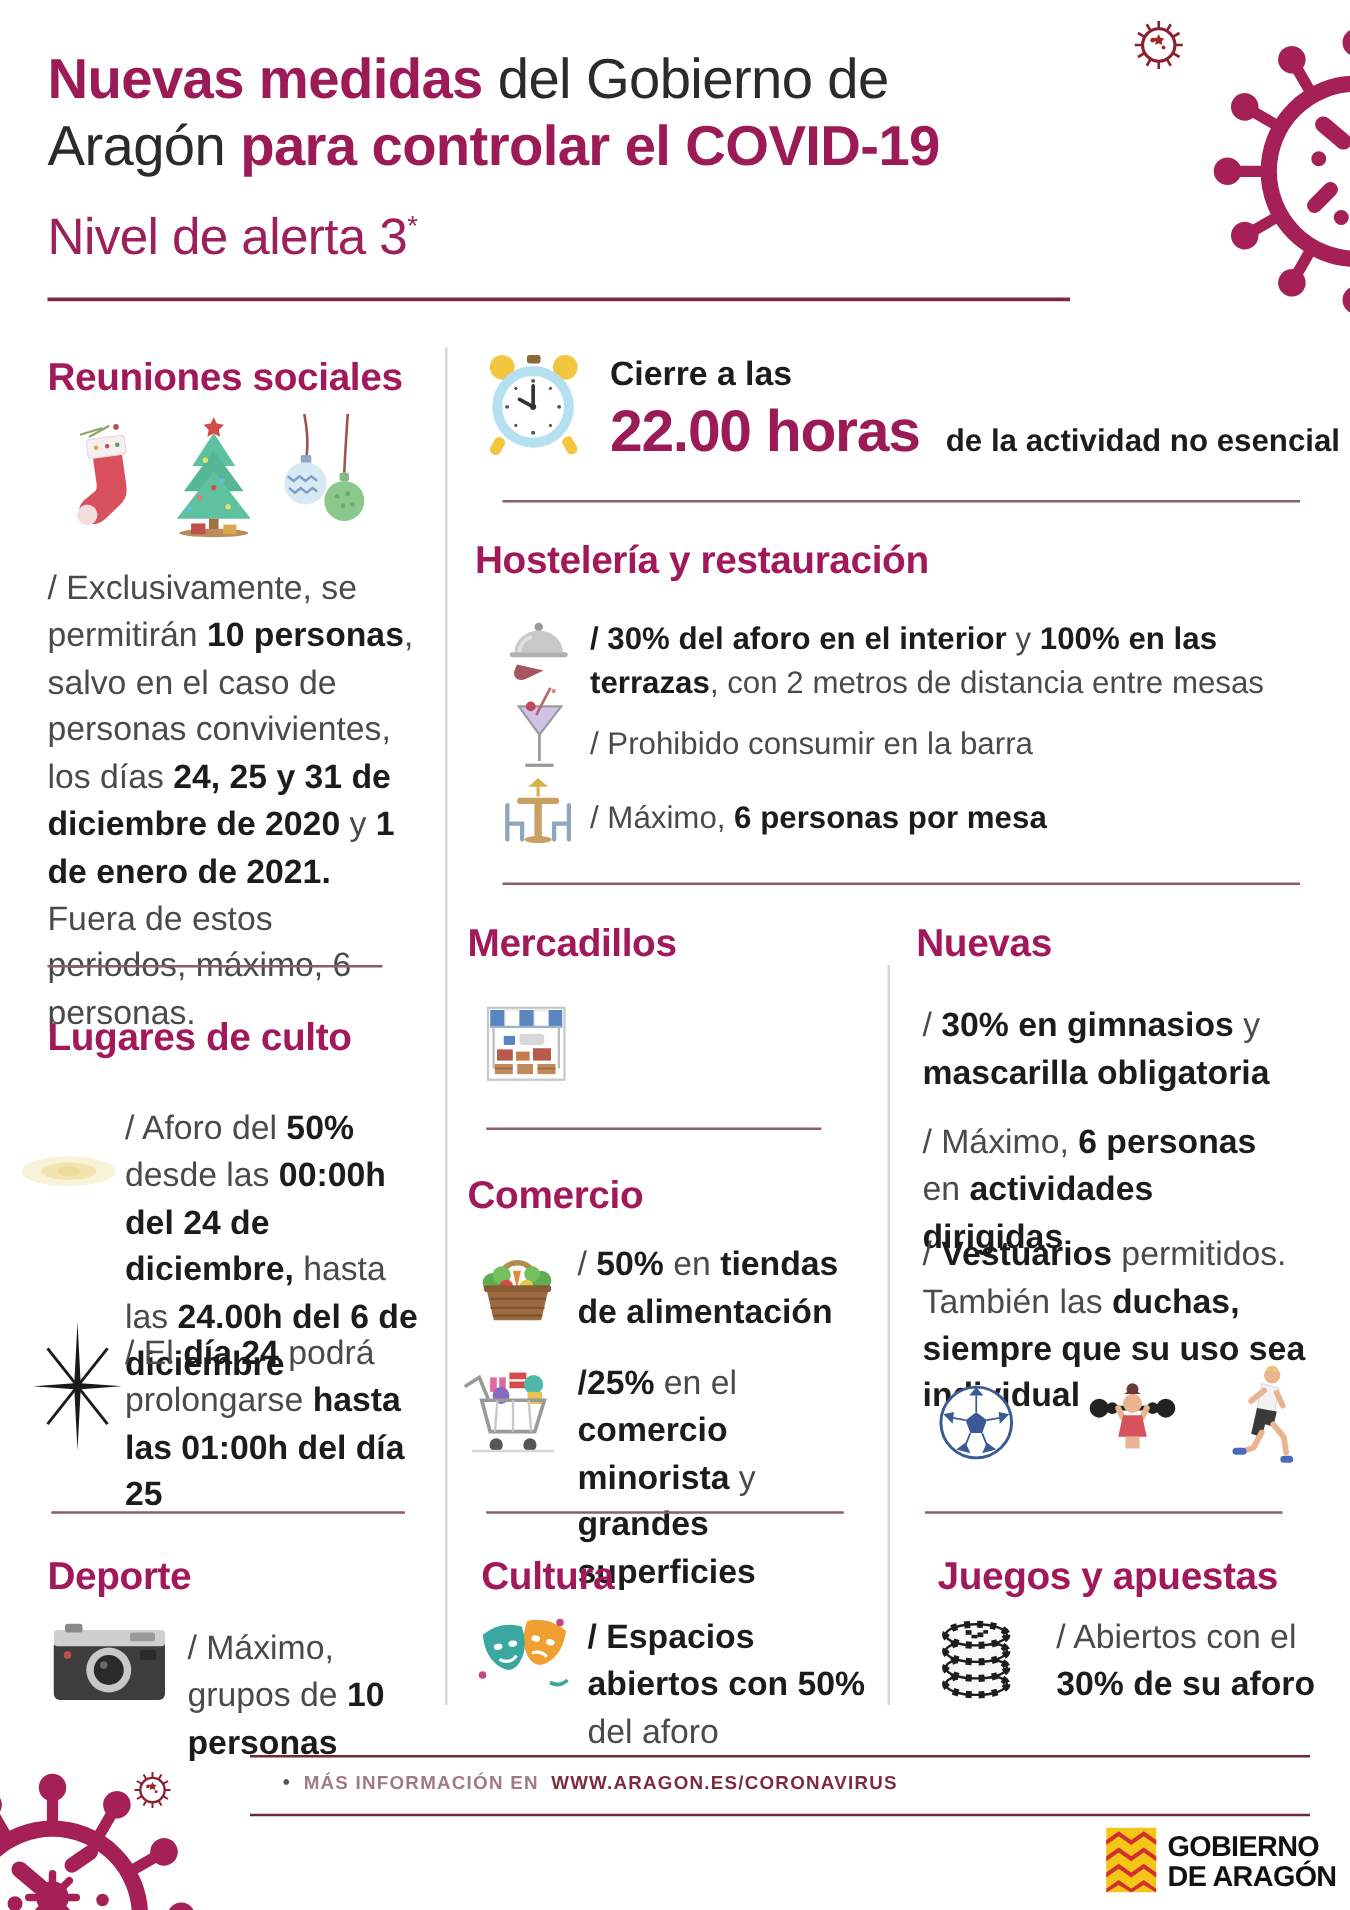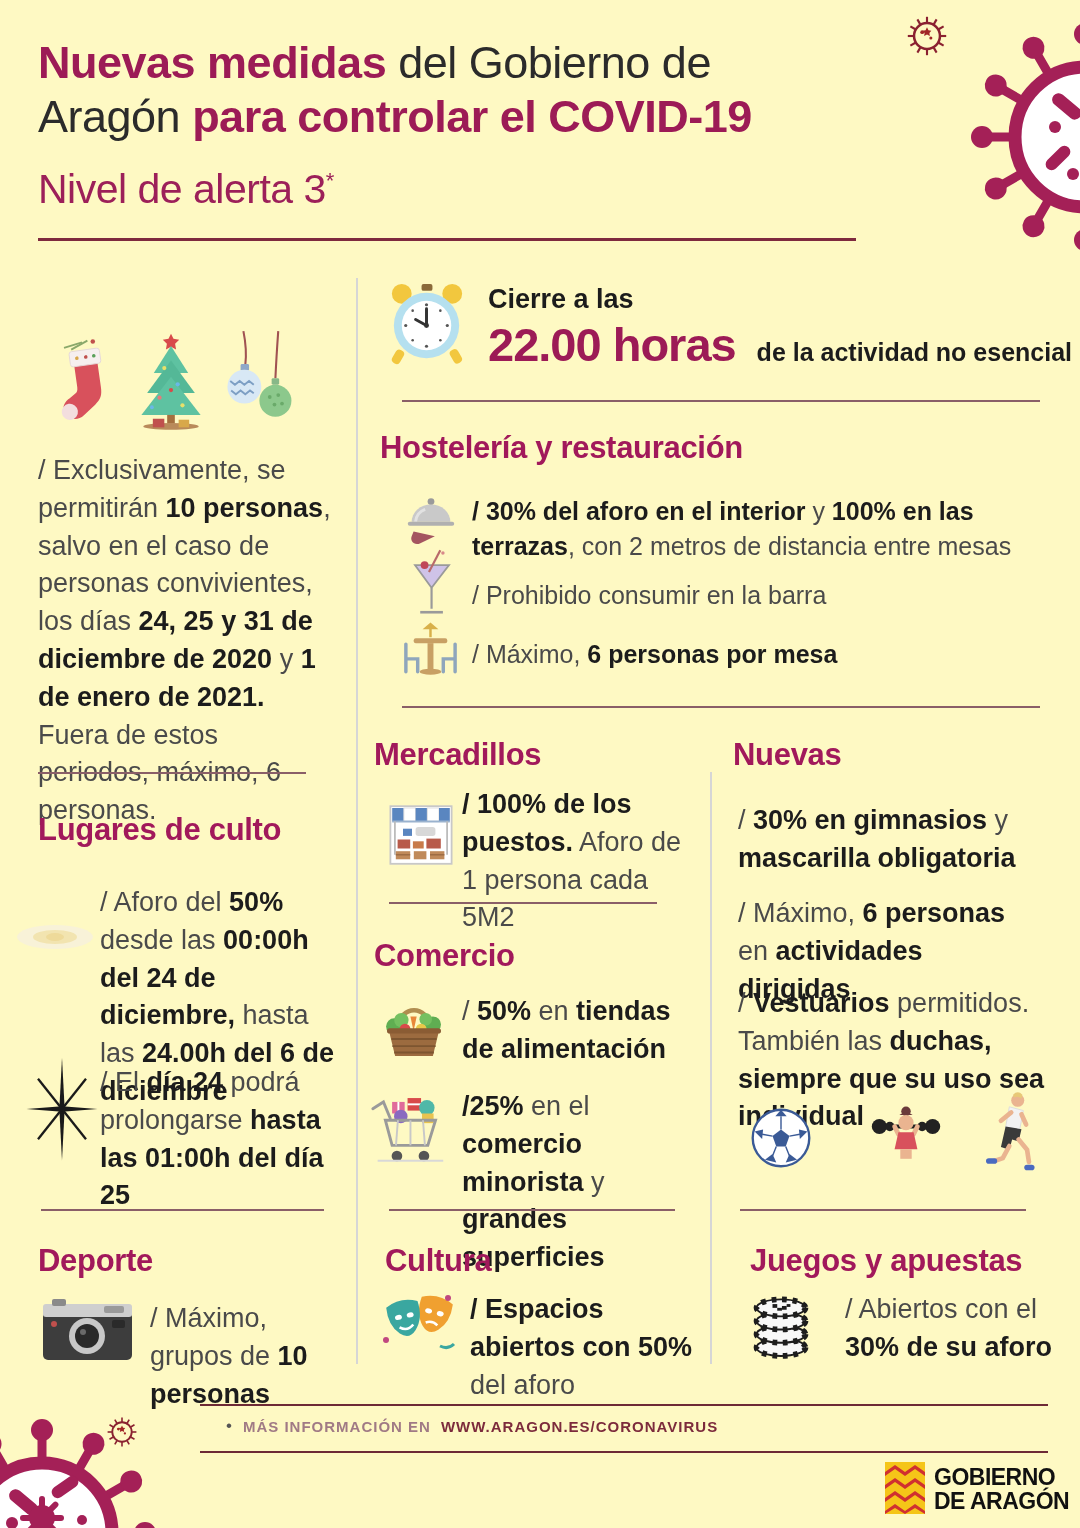--- a/index.html
+++ b/index.html
@@ -1,17 +1,17 @@
 <!DOCTYPE html>
 <html><head>
 <meta charset="utf-8">
 <style>
 *{margin:0;padding:0;box-sizing:border-box}
 html,body{background:#ededed}
-.page{position:relative;width:1080px;height:1528px;background:#fef9c3;overflow:hidden;
+.page{position:relative;width:1080px;height:1528px;background:#ffffff;overflow:hidden;
   font-family:"Liberation Sans","DejaVu Sans",sans-serif;margin:0 auto}
 .abs{position:absolute}
 .title{font-size:45px;line-height:1.2;letter-spacing:-.5px}
 .title .mag{color:#9c1b56;font-weight:700}
 .title .blk{color:#2b2b2b;font-weight:400}
 .alertrow{display:flex;align-items:flex-end;gap:28px}
 .alert{font-size:41px;color:#9c2059;font-weight:400;letter-spacing:-.5px}
 .alert sup{font-size:22px;vertical-align:super}
 .order{font-size:21px;font-style:italic;font-weight:700;color:#1f1f1f;padding-bottom:8px}
 .hrule{height:3px;background:#7e2a3e}
@@ -157,20 +157,21 @@
 
   <div class="abs alertrow" style="left:38px;top:166px">
     <span class="alert"><span>Nivel de alerta 3</span><sup>*</sup></span>
   </div>
 
   <div class="abs hrule" style="left:38px;top:238px;width:818px"></div>
 
   <div class="abs vdivider" style="left:356px;top:278px;height:1086px"></div>
   <div class="abs vdivider" style="left:710px;top:772px;height:592px"></div>
 
+  <div class="abs h2" style="left:38px;top:284px">Reuniones sociales</div>
 
   <svg class="abs" style="left:46px;top:332px" width="72" height="100" viewBox="0 0 80 100">
     <g transform="rotate(-8 40 50)">
       <path d="M34 30 h26 v28 c0 10 -2 14 -9 19 l-14 10 c-8 6 -19 2 -21 -6 c-2 -7 2 -12 8 -15 l8 -5 c2 -2 2 -5 2 -8 z" fill="#d8515c"></path>
       <circle cx="22" cy="81" r="9" fill="#f3dede"></circle>
       <rect x="30" y="15" width="34" height="17" rx="3" fill="#f6efef" stroke="#e5d8d8" stroke-width="1"></rect>
       <circle cx="38" cy="23" r="2" fill="#d8a84a"></circle>
         <circle cx="48" cy="23" r="2" fill="#c0504d"></circle>
         <circle cx="57" cy="23" r="2" fill="#5aa05a"></circle>
     </g>
@@ -329,21 +330,20 @@
     <rect x="34" y="31" width="22" height="10" rx="3" fill="#d8d8d8"></rect>
     <rect x="14" y="45" width="14" height="10" fill="#b85a4a"></rect>
     <rect x="31" y="47" width="12" height="8" fill="#c87a4a"></rect>
     <rect x="46" y="44" width="16" height="11" fill="#b85a4a"></rect>
     <rect x="12" y="58" width="16" height="9" fill="#c08a5a"></rect>
     <rect x="32" y="58" width="14" height="9" fill="#c08a5a"></rect>
     <rect x="50" y="58" width="16" height="9" fill="#c08a5a"></rect>
     <line x1="12" y1="62" x2="28" y2="62" stroke="#9a6a42" stroke-width="1.5"></line>
     <line x1="50" y1="62" x2="66" y2="62" stroke="#9a6a42" stroke-width="1.5"></line>
   </svg>
-  <div class="abs body p27" style="left:462px;top:786px;width:234px"><span class="b">/ 100% de los puestos.</span><span> Aforo de 1 persona cada 5M2</span></div>
 
   <div class="abs divider" style="left:389px;top:902px;width:268px"></div>
 
   <div class="abs h2" style="left:374px;top:938px">Comercio</div>
 
   <svg class="abs" style="left:378px;top:993px" width="72" height="74" viewBox="0 0 80 80">
     <path d="M24 34 a16 16 0 0 1 32 0" stroke="#b08d4f" stroke-width="5" fill="none"></path>
     <circle cx="18" cy="36" r="9" fill="#5fae52"></circle>
       <circle cx="26" cy="29" r="8" fill="#74c060"></circle>
     <circle cx="61" cy="34" r="9" fill="#5fae52"></circle>

